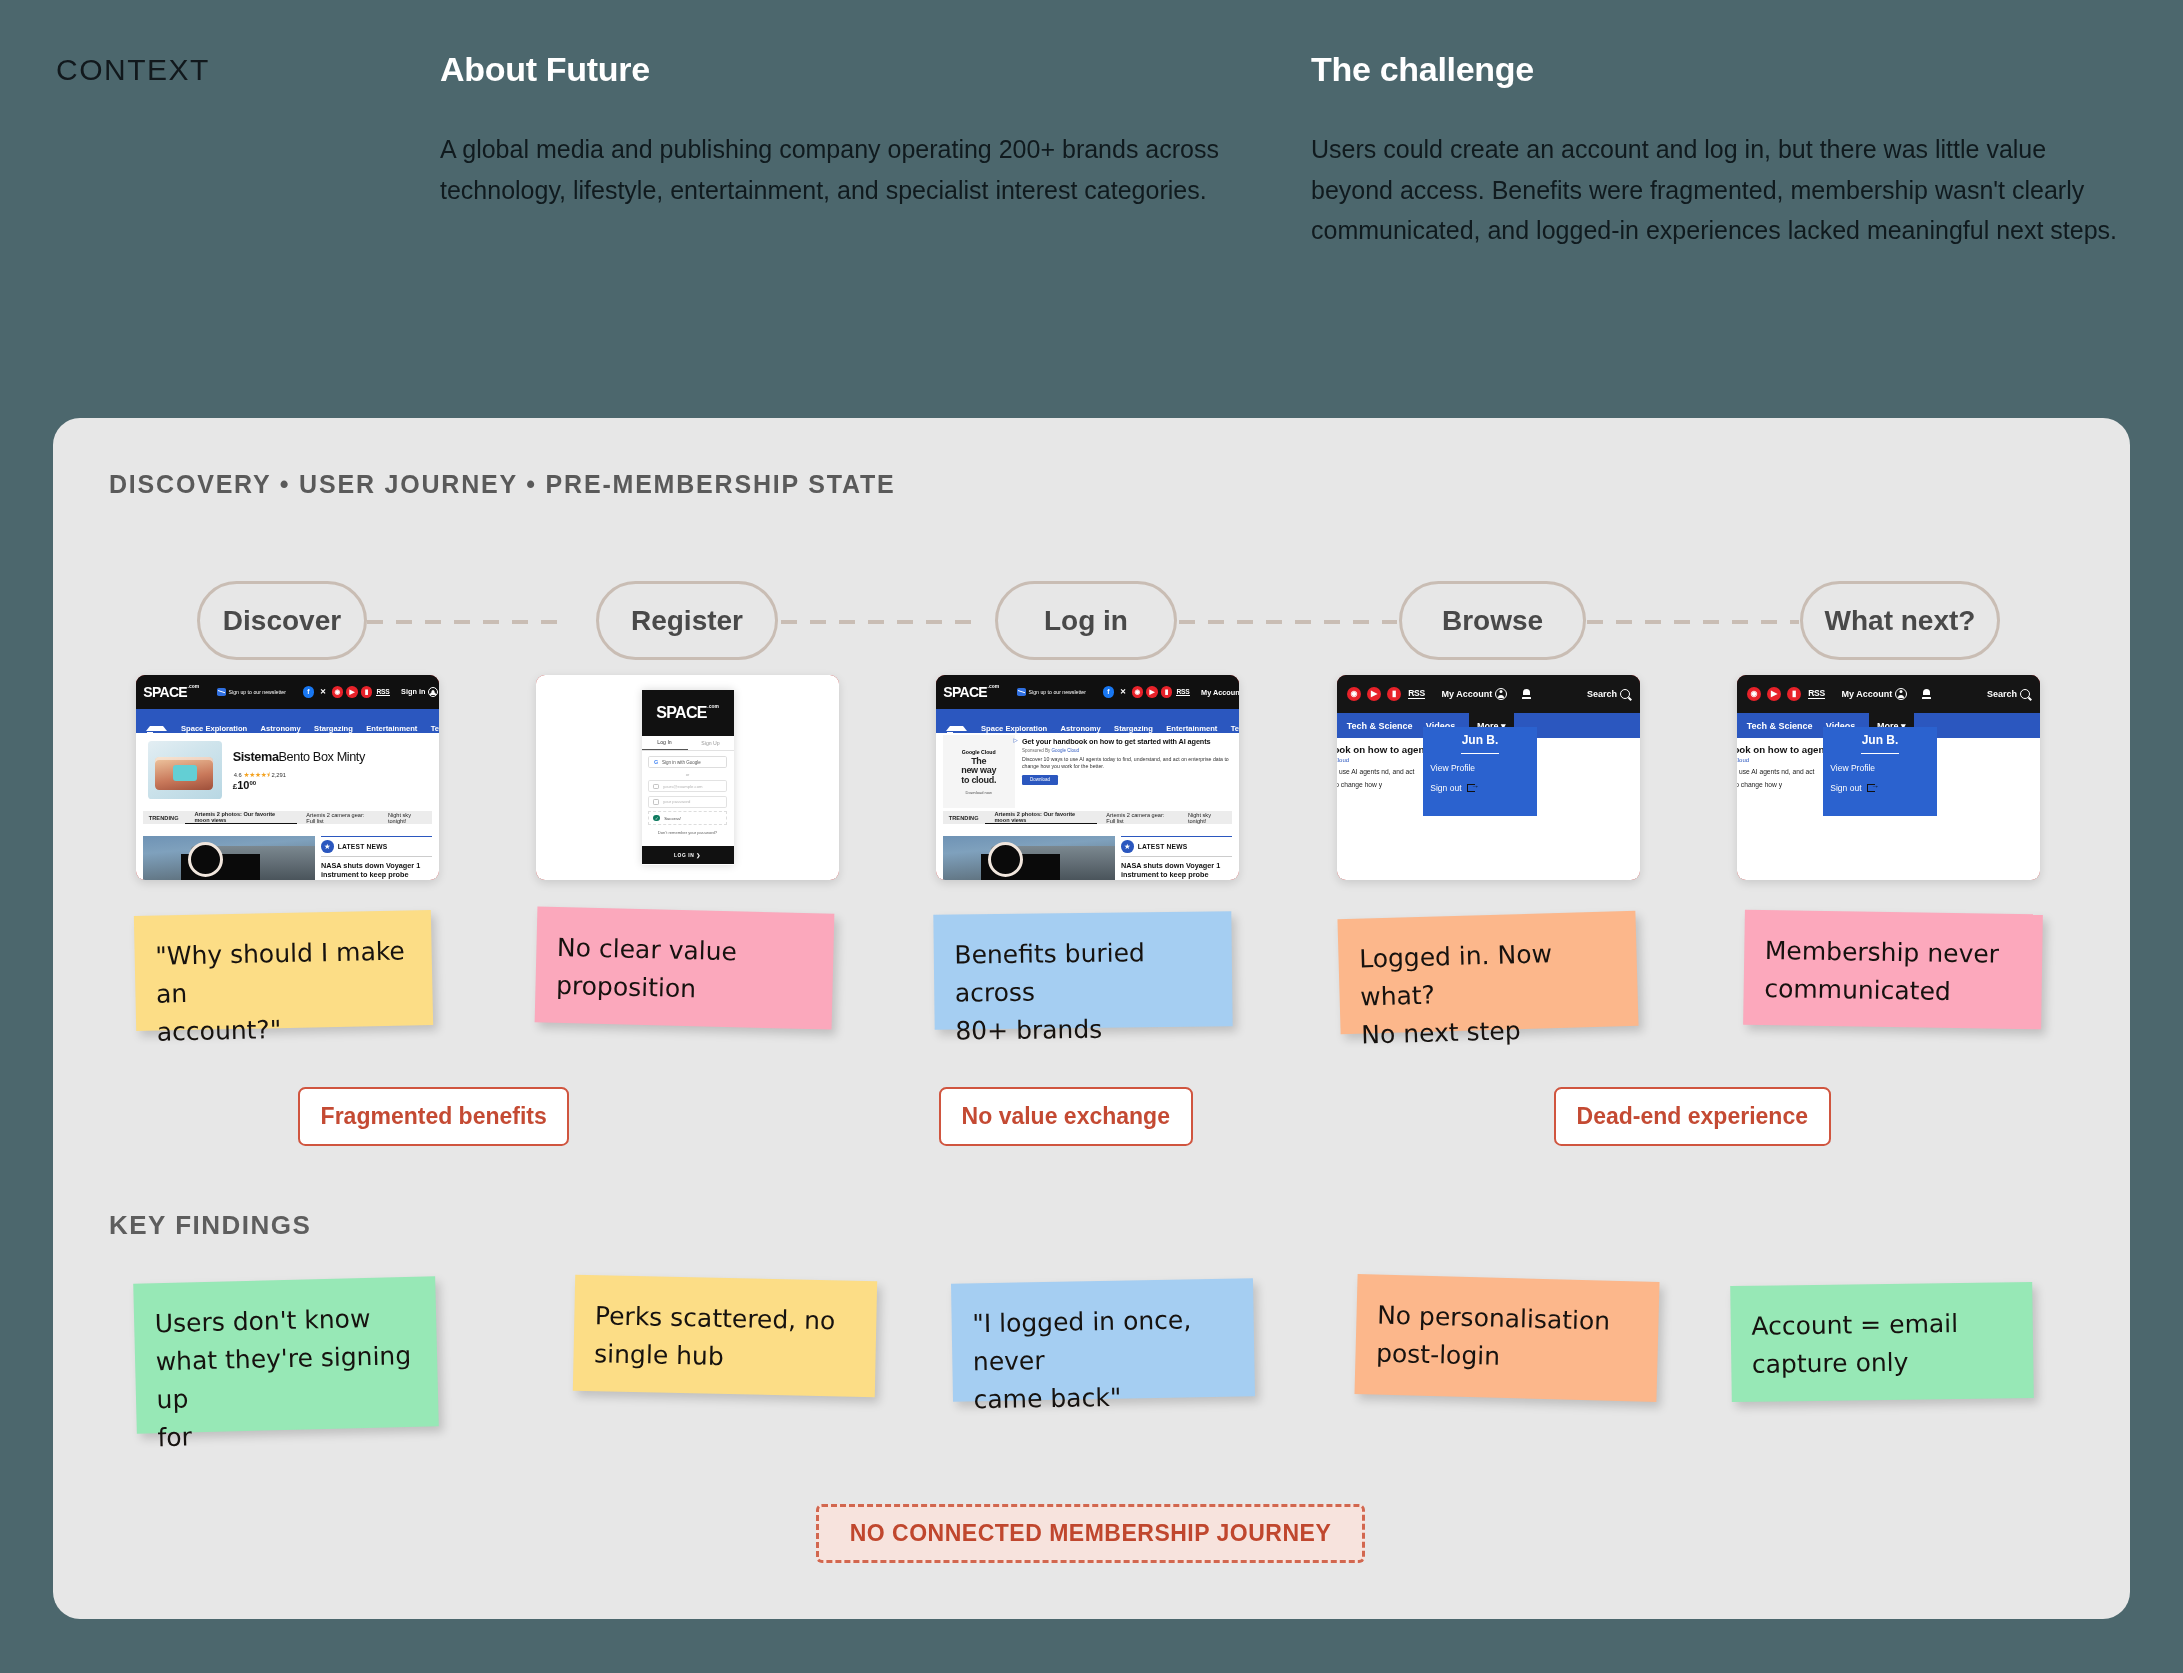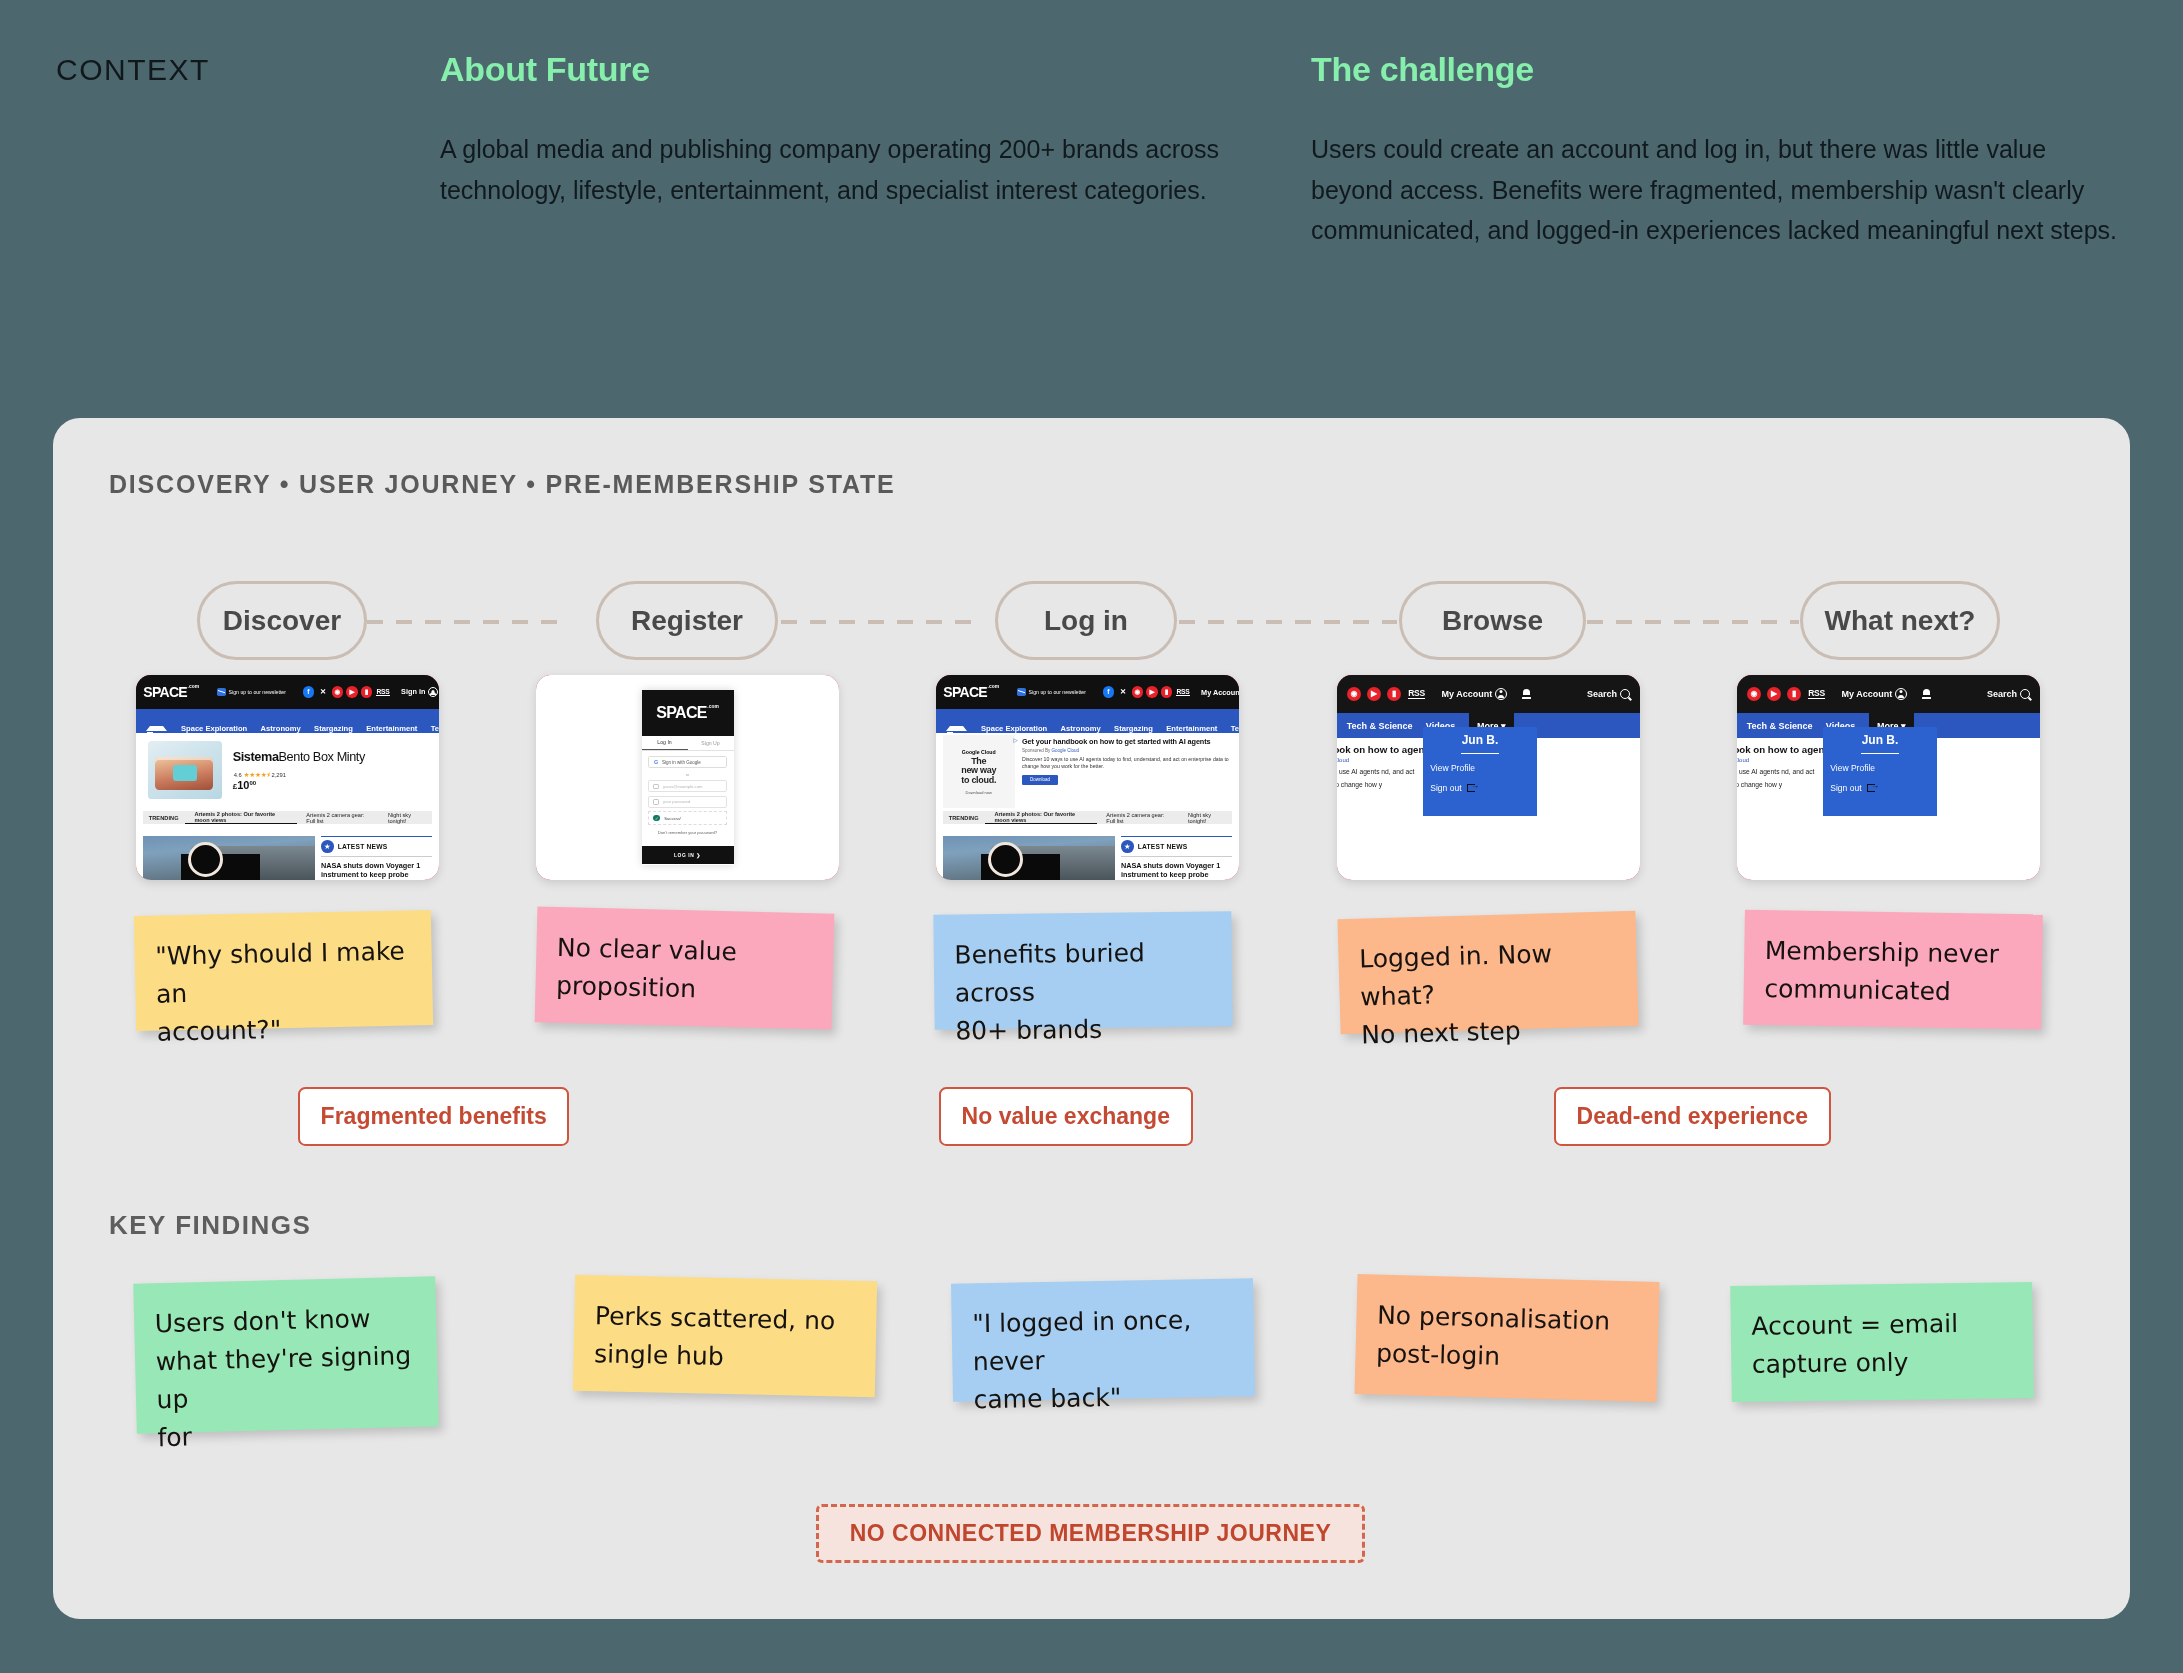--- a/index.html
+++ b/index.html
@@ -14,21 +14,21 @@
   
   .ctx-label {
     position: absolute; left: 56px; top: 53px;
     font-size: 30px; letter-spacing: 1.5px; color: #11181c;
     font-weight: 400;
   }
   .ctx-col { position: absolute; }
   .ctx-col.a { left: 440px; top: 50px; width: 782px; }
   .ctx-col.b { left: 1311px; top: 50px; width: 807px; }
   .ctx-h {
-    font-size: 34px; font-weight: 700; color: #86efac; letter-spacing: -0.3px;
+    font-size: 34px; font-weight: 700; color: #ffffff; letter-spacing: -0.3px;
   }
   .ctx-p {
     margin-top: 40px; font-size: 25px; line-height: 1.62; color: #101a1e;
   }
 
   
   .panel {
     position: absolute; left: 53px; top: 418px;
     width: 2077px; height: 1201px;
     background: #e7e7e7; border-radius: 27px;
@@ -54,21 +54,21 @@
   }
   .dashline {
     position: absolute; top: 39px; height: 4.2px;
     background-image: linear-gradient(to right, #c9bdb4 0 16px, transparent 16px 29px);
     background-size: 29px 4.2px; background-repeat: repeat-x;
   }
 
   
   .shot {
     position: absolute; top: 675px; width: 303px; height: 205px;
-    background: #b91c1c; border-radius: 15px;
+    background: #b91c1c; border-radius: 9px;
     box-shadow: 0 3px 9.7px rgba(0,0,0,0.13);
     overflow: hidden;
   }
   .shot-inner { position: absolute; inset: 0; }
 
   
   .sc-top {
     position: absolute; left: 0; right: 0; top: 0; height: 34px;
     background: #101010; display: flex; align-items: center;
     padding: 0 7.3px; gap: 4.2px;

